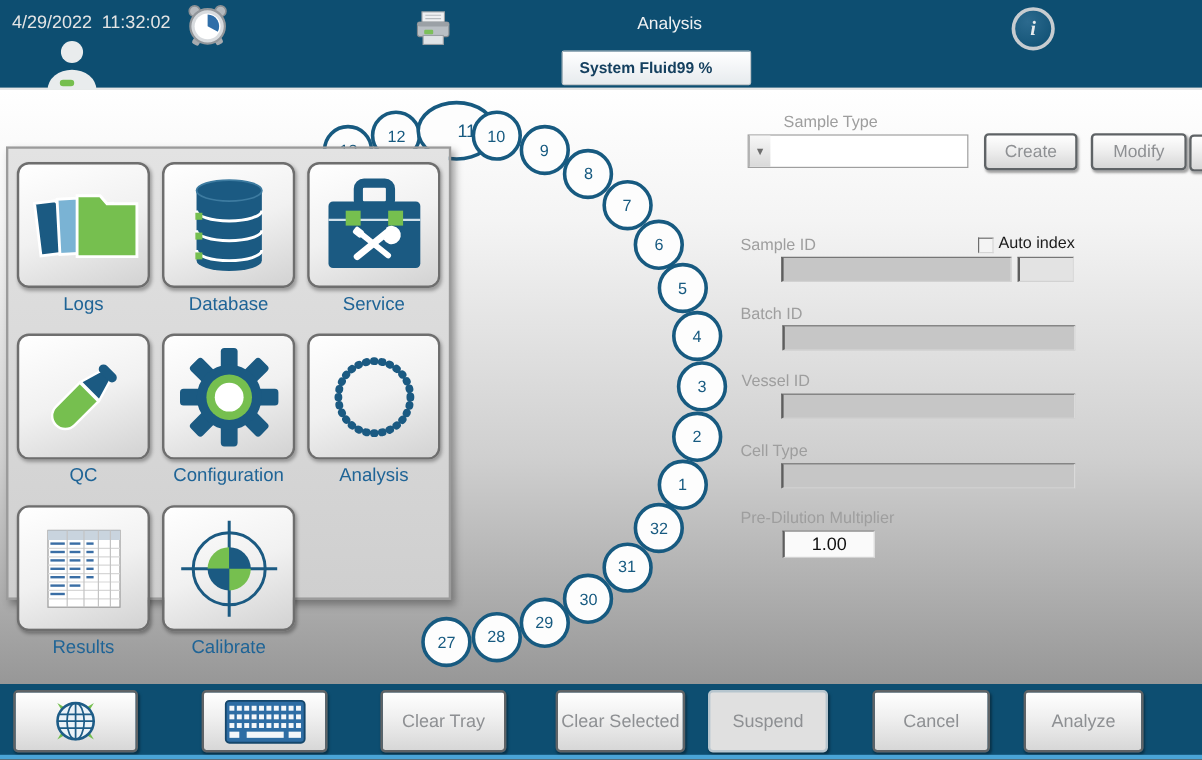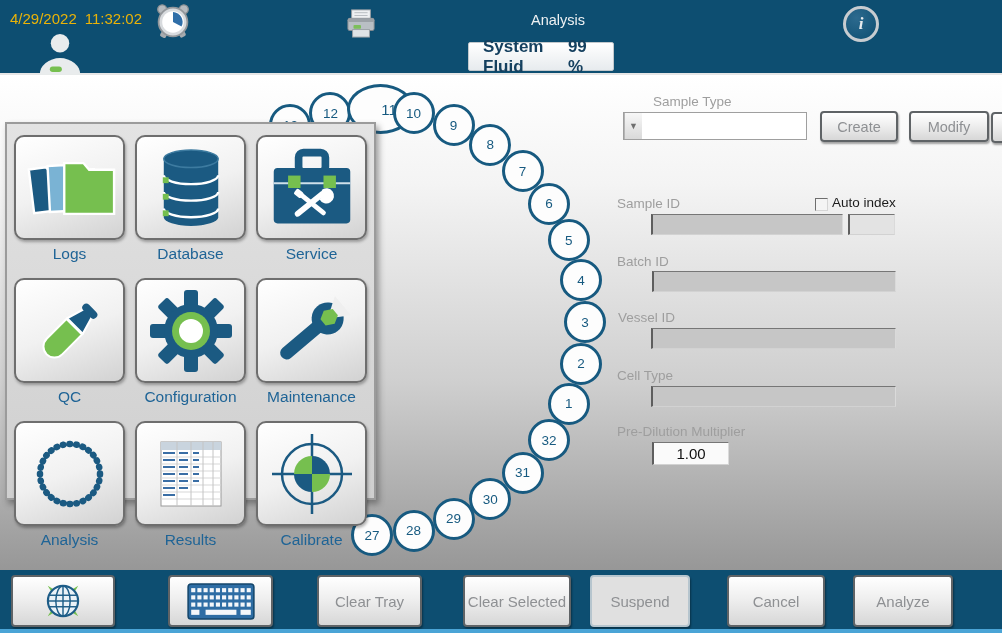--- a/index.html
+++ b/index.html
@@ -2,27 +2,27 @@
 <html><head>
 <meta charset="utf-8">
 <style>
   html,body{margin:0;padding:0;background:#222;}
   .screen{
     position:relative;width:1002px;height:633px;overflow:hidden;
     font-family:"Liberation Sans",sans-serif;background:#fff;outline:1px solid #2a2a2a;
   }
   
   .topbar{position:absolute;left:0;top:0;width:100%;height:75px;background:#0d4e71;border-bottom:2px solid #e6e6e6;box-sizing:border-box;z-index:20;}
-  .datetime{position:absolute;left:10px;top:10px;color:#eab308;font-size:15px;}
+  .datetime{position:absolute;left:10px;top:10px;color:#e5e5e5;font-size:15px;}
   .datetime span{margin-right:8px;}
   .icon-abs{position:absolute;}
   .page-title{position:absolute;left:478px;top:12px;width:160px;text-align:center;color:#eef1f3;font-size:14.5px;}
-  .sysfluid{position:absolute;left:468px;top:42px;width:146px;height:29px;background:linear-gradient(#ffffff,#e7ebee);
-    border:1px solid #c2c8cc;border-radius:2px;display:flex;align-items:center;justify-content:flex-end;
-    padding:0 14px;box-sizing:border-box;color:#15405f;font-size:17px;font-weight:bold;}
+  .sysfluid{position:absolute;left:468px;top:42px;width:158px;height:29px;background:linear-gradient(#ffffff,#e7ebee);
+    border:1px solid #c2c8cc;border-radius:2px;display:flex;align-items:center;justify-content:flex-start;
+    padding:0 14px;box-sizing:border-box;color:#15405f;font-size:13px;font-weight:bold;}
   .info-badge{position:absolute;left:843px;top:6px;width:30px;height:30px;border-radius:50%;
     border:3px solid #c7ccd0;color:#e8ebed;display:flex;align-items:center;justify-content:center;
     font:italic bold 17px "Liberation Serif",serif;background:radial-gradient(circle at 35% 30%, #2c6a8e, #0d4e71);}
   
   .content{position:absolute;left:0;top:75px;width:100%;height:495px;
     background:linear-gradient(180deg,#ffffff 0%,#f4f4f4 22%,#cfcfcf 62%,#979797 100%);}
   
   .tray-layer{position:absolute;left:0;top:0;width:1002px;height:633px;z-index:2;pointer-events:none;}
   .tray-pos{position:absolute;width:36px;height:36px;margin:-21px 0 0 -21px;border-radius:50%;
     background:#fdfdfd;border:3px solid #175a80;color:#175a80;display:flex;align-items:center;justify-content:center;
@@ -211,33 +211,20 @@
             <rect x="35" y="1" width="14" height="18" rx="3" transform="rotate(315 42 42)"></rect>
           </g>
           <circle cx="42" cy="42" r="27" fill="#1b5a82"></circle>
           <circle cx="42" cy="42" r="19" fill="#76bf4f"></circle>
           <circle cx="42" cy="42" r="12" fill="#ffffff"></circle>
         </svg>
       </div>
       <div class="tile-label">Configuration</div>
     </div>
 
-    <div class="menu-cell">
-      <div class="tile">
-        <svg width="84" height="84" viewBox="0 0 84 84">
-          <g transform="rotate(-40 42 42)">
-            <rect x="2" y="36" width="52" height="13" rx="6.5" fill="#1b5a82"></rect>
-            <circle cx="62" cy="42.5" r="16" fill="#1b5a82"></circle>
-            <path d="M62,42.5 L82,30 L82,55 Z" fill="#efefef"></path>
-            <polygon points="64,34 72,38.5 72,46.5 64,51 56,46.5 56,38.5" fill="#76bf4f"></polygon>
-          </g>
-        </svg>
-      </div>
-      <div class="tile-label">Maintenance</div>
-    </div>
 
     <div class="menu-cell">
       <div class="tile">
         <svg width="78" height="78" viewBox="0 0 78 78">
           <circle cx="39" cy="39" r="30" fill="none" stroke="#1b5a82" stroke-width="6.5" stroke-linecap="round" stroke-dasharray="0.5 6.2"></circle>
         </svg>
       </div>
       <div class="tile-label">Analysis</div>
     </div>
 

